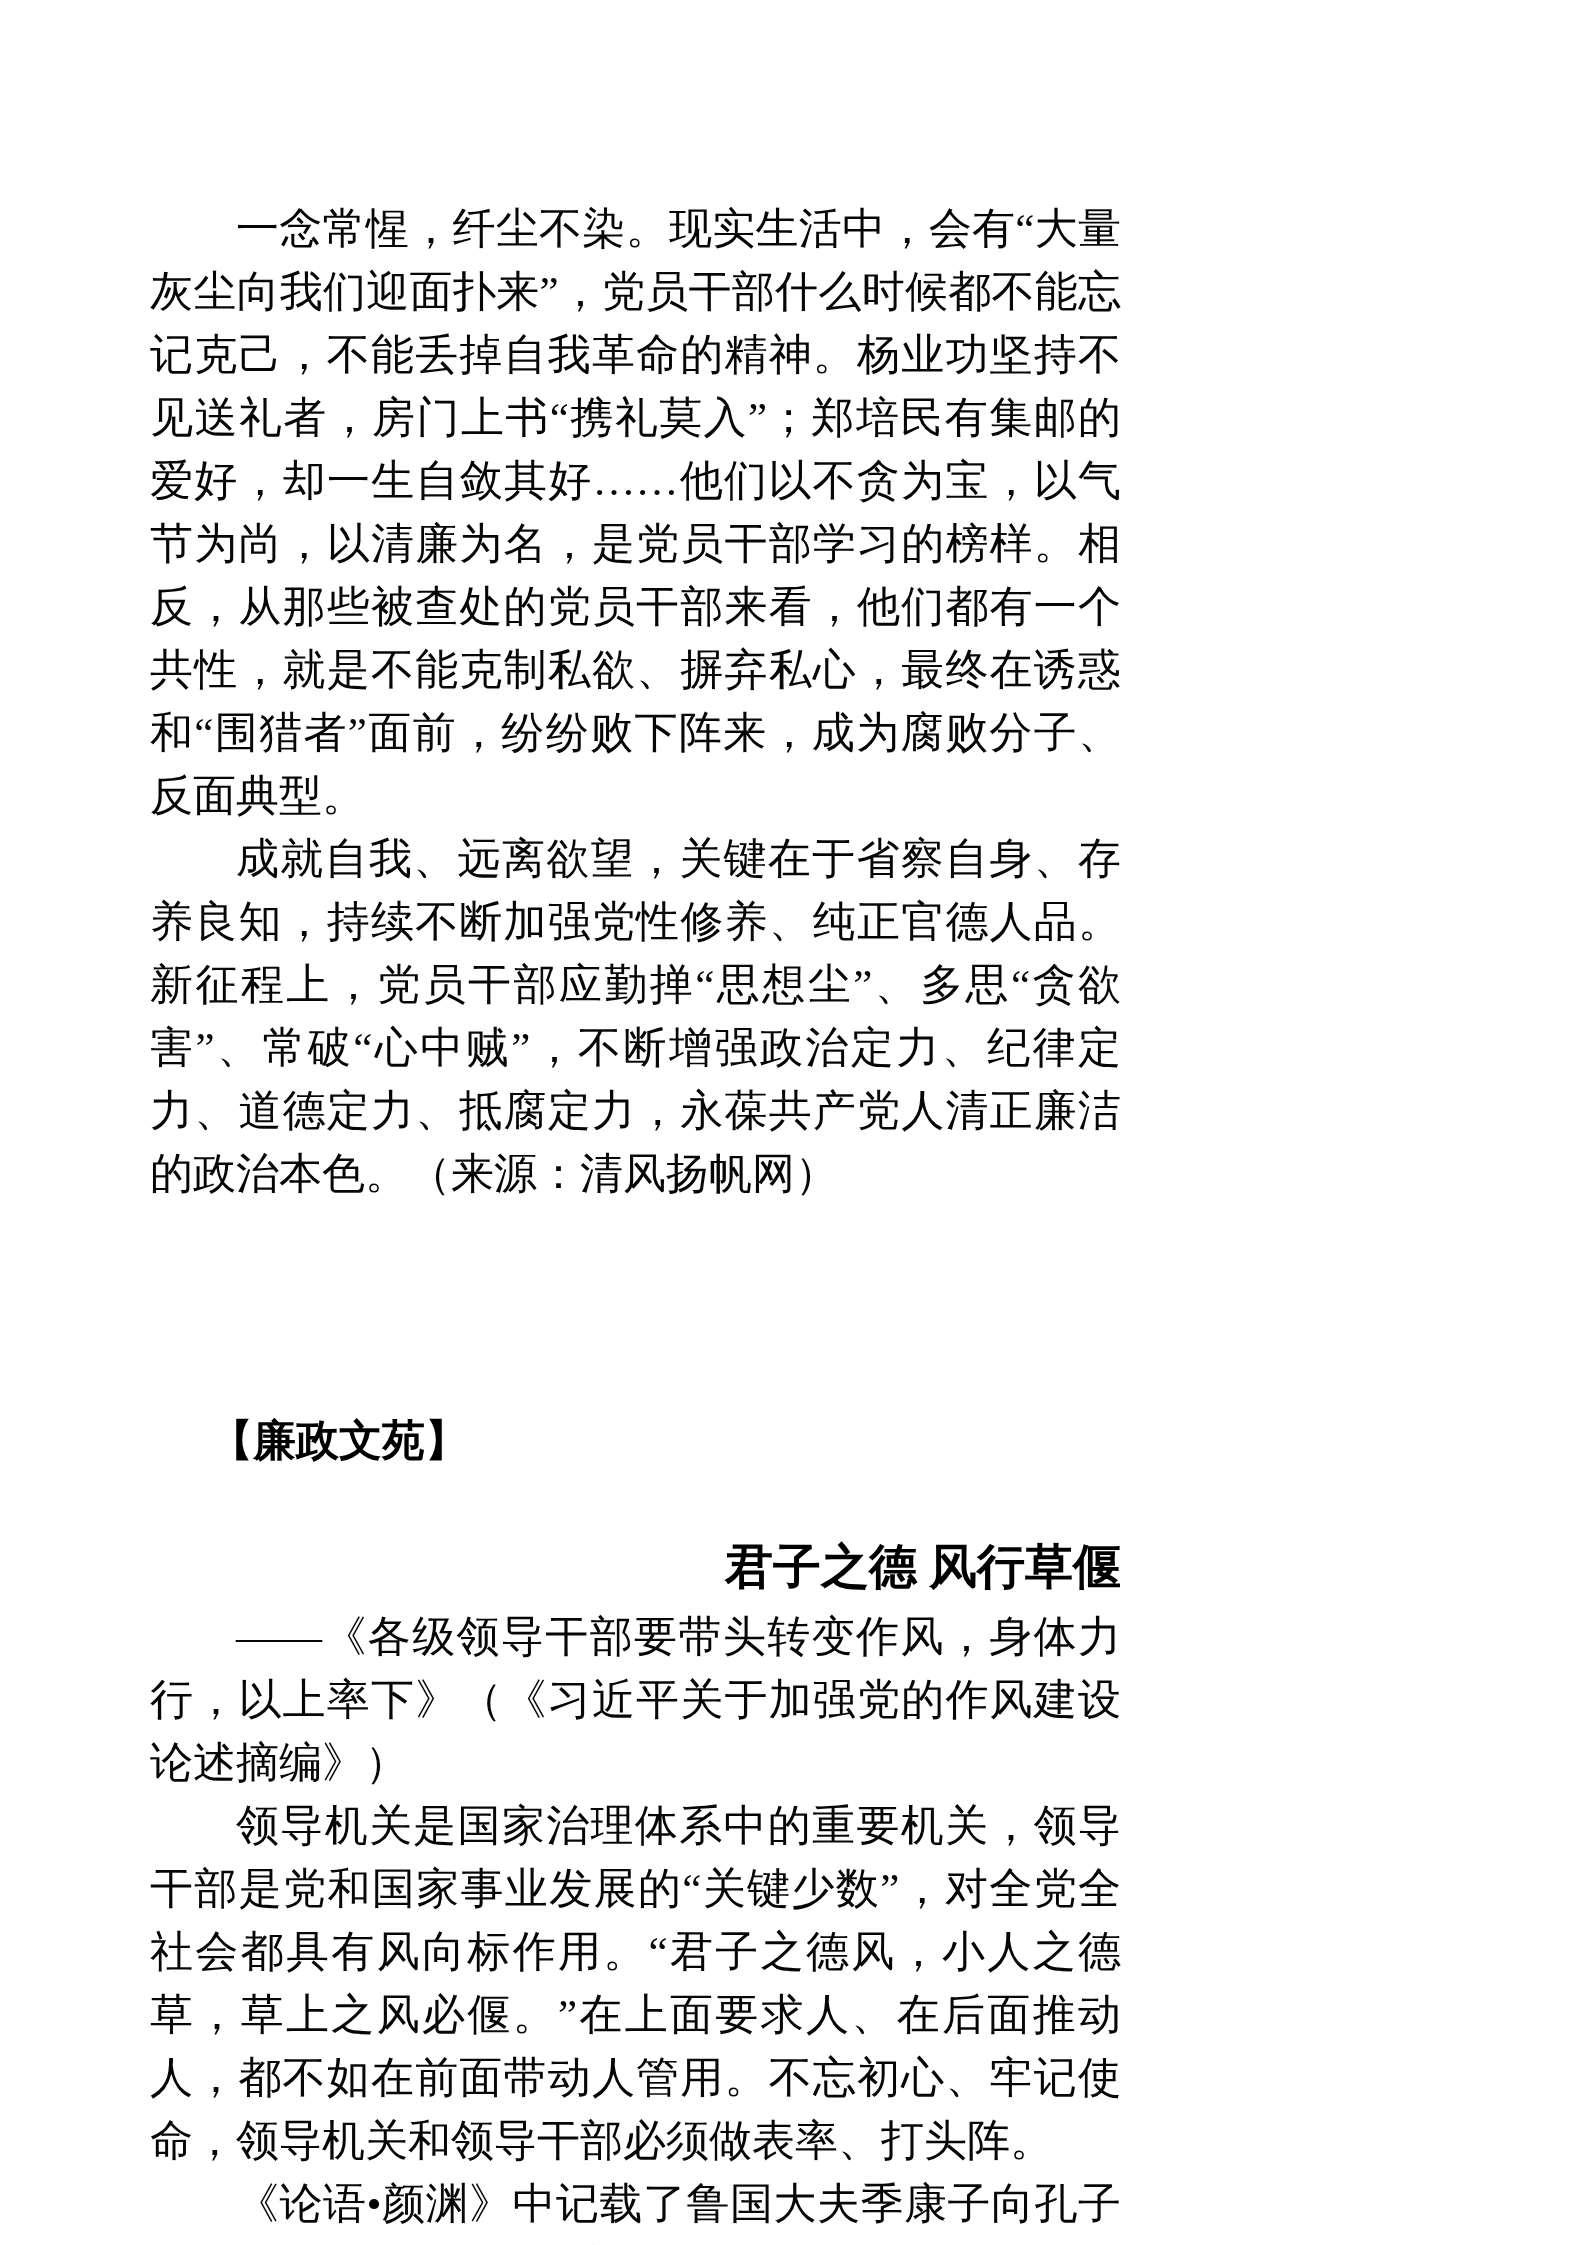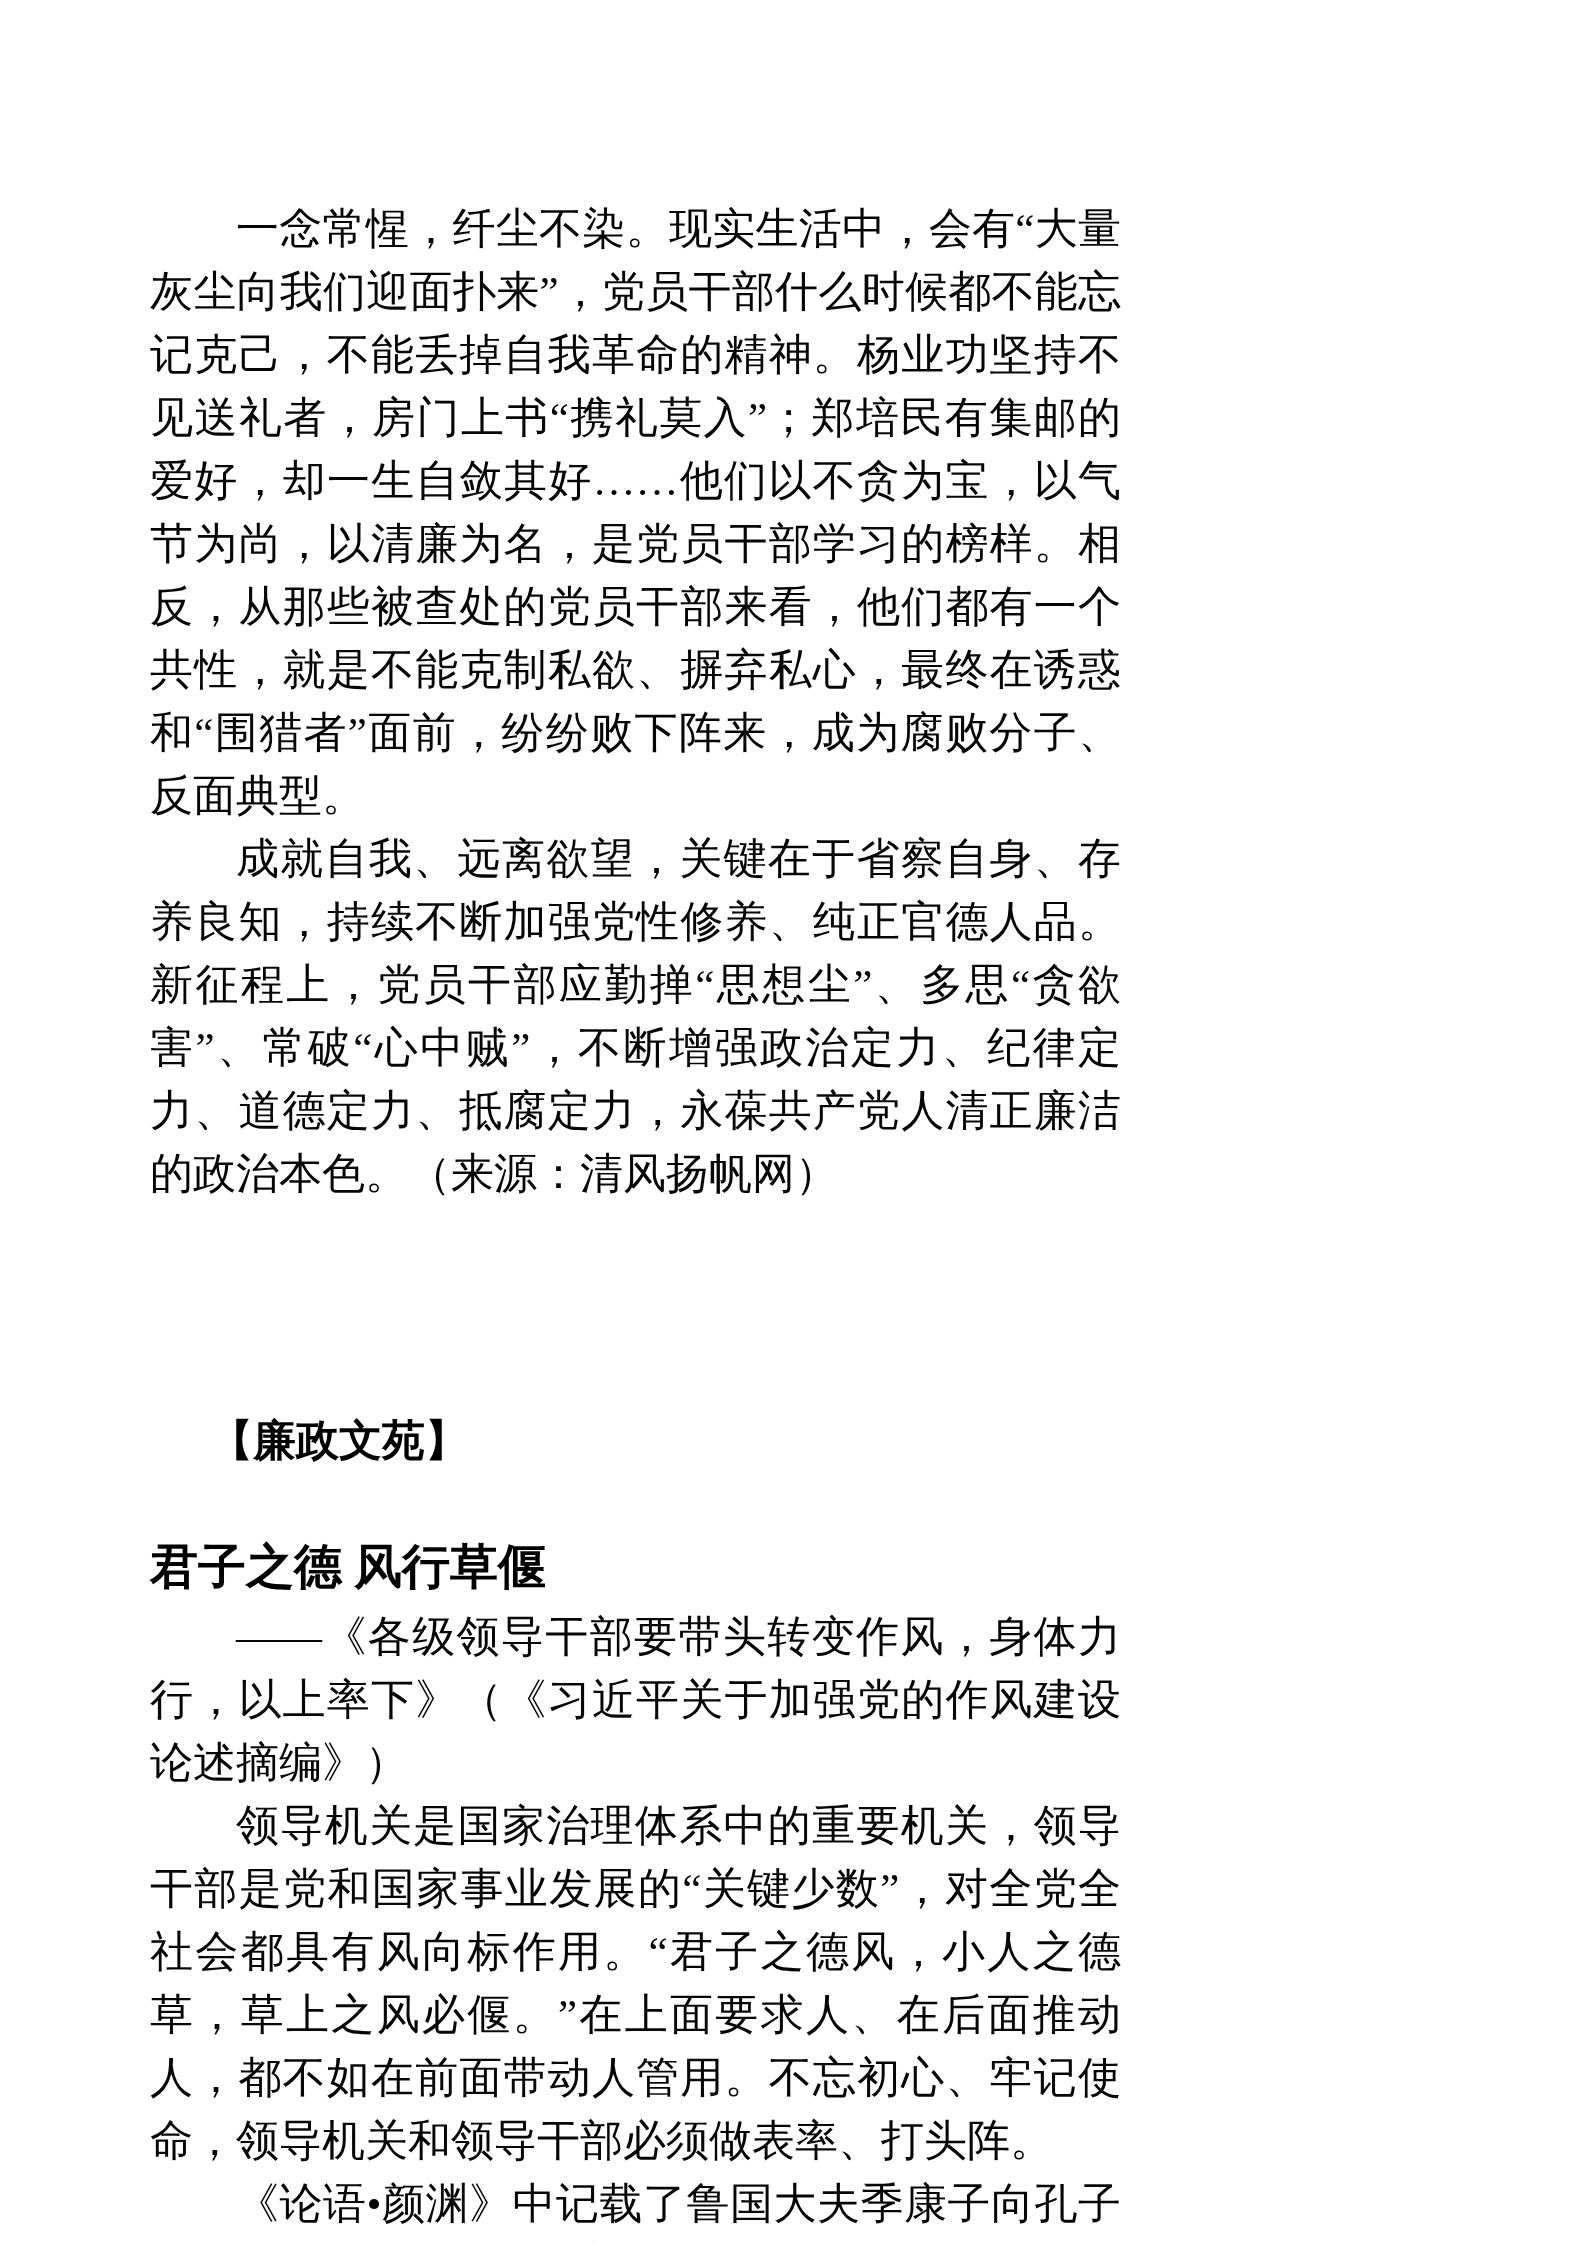--- a/index.html
+++ b/index.html
@@ -37,21 +37,21 @@
     line-height: 63px;
     font-weight: 700;
     font-family: Liberation Sans, sans-serif;
     color: #000000;
   }
   .article-title {
     margin: 60px 0 3px 0;
     font-size: 48px;
     line-height: 70px;
     font-weight: 700;
-    text-align: left;
+    text-align: right;
     color: #000000;
   }
   .page-number {
     margin-top: 37px;
     font-size: 36px;
     line-height: 42px;
     text-align: right;
     color: #4d7c0f;
   }
 </style>

